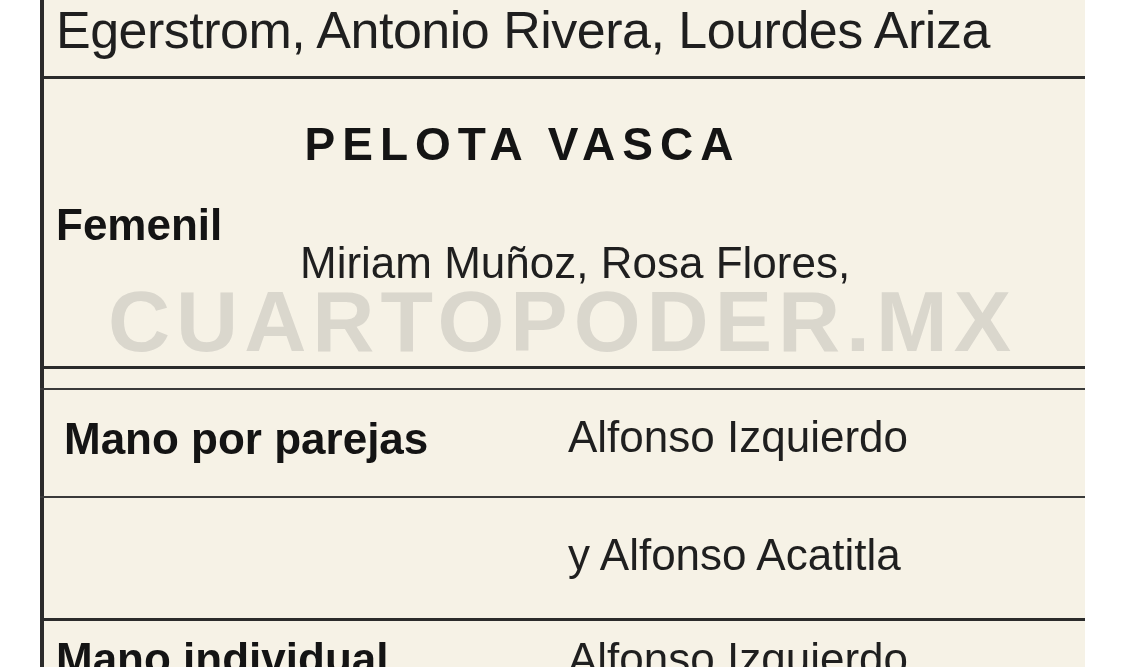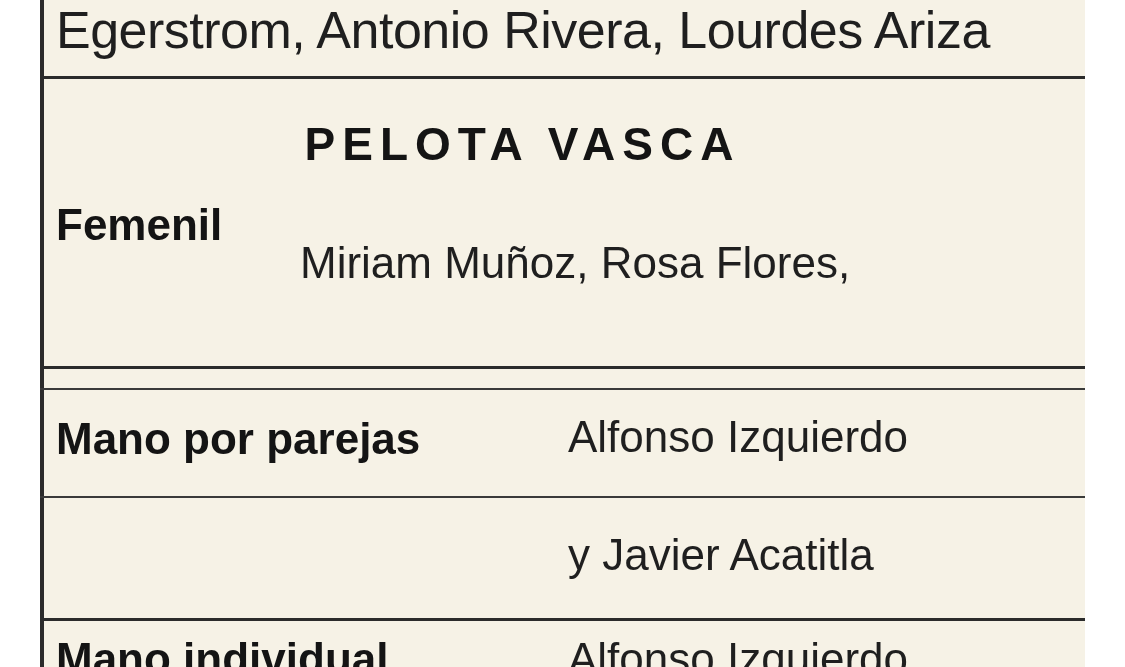--- a/index.html
+++ b/index.html
@@ -87,21 +87,21 @@
   .value {
     font-size: 44px;
     color: #1f1f1f;
   }
 
   
   .femenil-label { left: 56px; top: 200px; }
   .femenil-v1 { left: 300px; top: 198px; margin-top: 40px; }
   .femenil-v2 { left: 300px; top: 292px; }
 
-  .mano-par-label { left: 56px; top: 414px; }
+  .mano-par-label { left: 64px; top: 414px; }
   .mano-par-v1 { left: 568px; top: 412px; }
   .mano-par-v2 { left: 568px; top: 530px; }
 
   .mano-ind-label { left: 56px; top: 634px; }
   .mano-ind-v1 { left: 568px; top: 634px; }
 
   
   .watermark {
     position: absolute;
     left: 0px;
@@ -134,21 +134,22 @@
   <div class="cell-text value femenil-v1">Miriam Muñoz, Rosa Flores,</div>
 
   <div class="hrule" style="top:366px;"></div>
   <div class="hrule thin" style="top:388px;"></div>
 
   <div class="cell-text label mano-par-label">Mano por parejas</div>
   <div class="cell-text value mano-par-v1">Alfonso Izquierdo</div>
 
   <div class="hrule thin" style="top:496px;"></div>
 
-  <div class="cell-text value mano-par-v2">y Javier Acatitla</div>
+  <div class="cell-text value mano-par-v2">y Alfonso Acatitla</div>
 
   <div class="hrule" style="top:618px;"></div>
 
   <div class="cell-text label mano-ind-label">Mano individual</div>
   <div class="cell-text value mano-ind-v1">Alfonso Izquierdo</div>
 
+  <div class="watermark">CUARTOPODER.MX</div>
 
 </div>
 
 </body></html>

